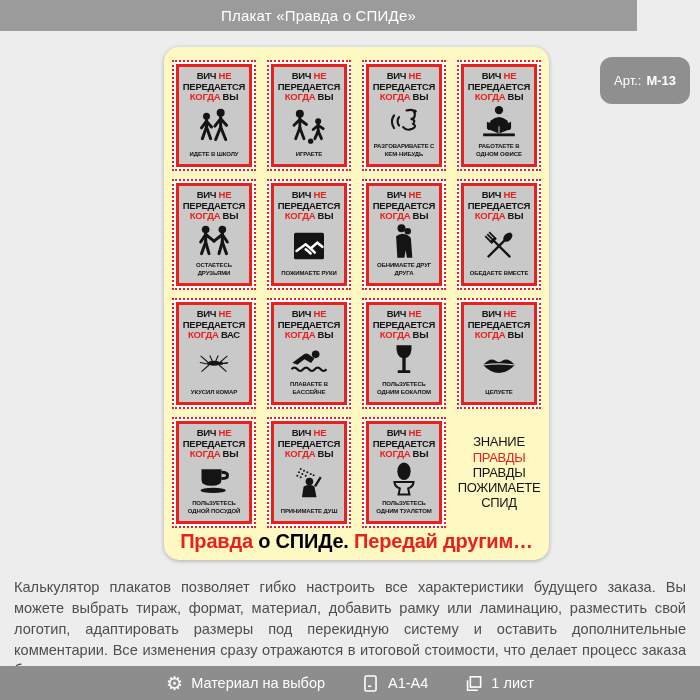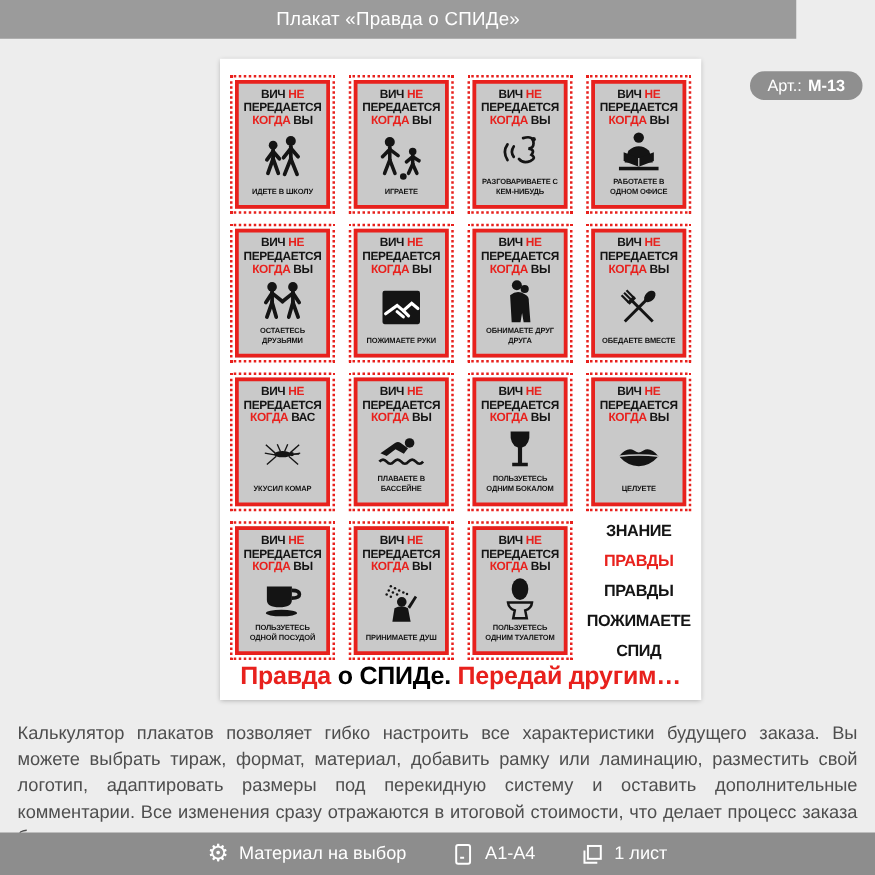--- a/index.html
+++ b/index.html
@@ -3,41 +3,41 @@
 <meta charset="utf-8">
 <style>
   html,body{margin:0;padding:0;}
   body{width:700px;height:700px;position:relative;background:#ededed;
        font-family:"Liberation Sans", sans-serif;overflow:hidden;}
 
   .topbar{position:absolute;top:0;left:0;width:637px;height:31px;background:#9b9b9b;
           display:flex;align-items:center;justify-content:center;}
   .topbar-title{color:#ffffff;font-size:15px;letter-spacing:.2px;}
 
-  .art-badge{position:absolute;top:57px;right:10px;height:23px;padding:0 14px;
+  .art-badge{position:absolute;top:57px;right:10px;height:23px;padding:12px 14px;
              background:#8f8f8f;border-radius:12px;color:#fff;font-size:13px;
              display:flex;align-items:center;gap:5px;}
   .art-badge b{font-weight:bold;}
 
-  .poster{position:absolute;left:176px;top:47px;width:385px;height:513px;background:#ffffff;
-          box-shadow:0 1px 4px rgba(0,0,0,.28);}
+  .poster{position:absolute;left:164px;top:47px;width:385px;height:513px;background:#fef9c3;
+          box-shadow:0 1px 4px rgba(0,0,0,.28);border-radius:15px;}
   .stamp-grid{display:grid;grid-template-columns:repeat(4,84px);grid-auto-rows:111px;
               gap:8px 11px;width:369px;margin:13px auto 0;}
   .stamp{border:2px dotted #e8211d;background:#fff;padding:2px;display:flex;box-sizing:border-box;}
   .stamp-inner{flex:1;background:#c9c9c9;border:3px solid #e8211d;display:flex;
                flex-direction:column;align-items:center;text-align:center;
                padding:4px 1px 3px;box-sizing:border-box;}
   .stamp-heading{font-size:9.5px;font-weight:bold;line-height:1.12;letter-spacing:-.3px;color:#141414;}
   .red{color:#e8211d;}
   .stamp-iconbox{flex:1;display:flex;align-items:center;justify-content:center;width:100%;}
   .stamp-iconbox svg{width:40px;height:40px;}
   .stamp-caption{font-size:6px;font-weight:bold;color:#141414;line-height:1.3;
                  letter-spacing:-.1px;margin-bottom:2px;padding:0 2px;}
-  .knowledge{display:flex;flex-direction:column;align-items:center;justify-content:space-between;
-             text-align:center;font-weight:700;font-size:13px;line-height:1.18;
+  .knowledge{display:flex;flex-direction:column;align-items:center;justify-content:center;
+             text-align:center;font-weight:400;font-size:13px;line-height:1.18;
              letter-spacing:-.3px;color:#141414;}
   .slogan{position:absolute;left:0;bottom:7px;width:100%;text-align:center;
           font-size:20px;font-weight:800;letter-spacing:-.2px;}
 
   .description{position:absolute;left:14px;right:14px;top:577px;color:#4e4e4e;
                font-size:14.6px;line-height:1.43;text-align:justify;}
 
   .bottombar{position:absolute;left:0;bottom:0;width:700px;height:34px;background:#8d8d8d;
              display:flex;align-items:center;justify-content:center;gap:36px;}
   .bottombar-item{display:flex;align-items:center;gap:8px;color:#ffffff;font-size:14.5px;}

